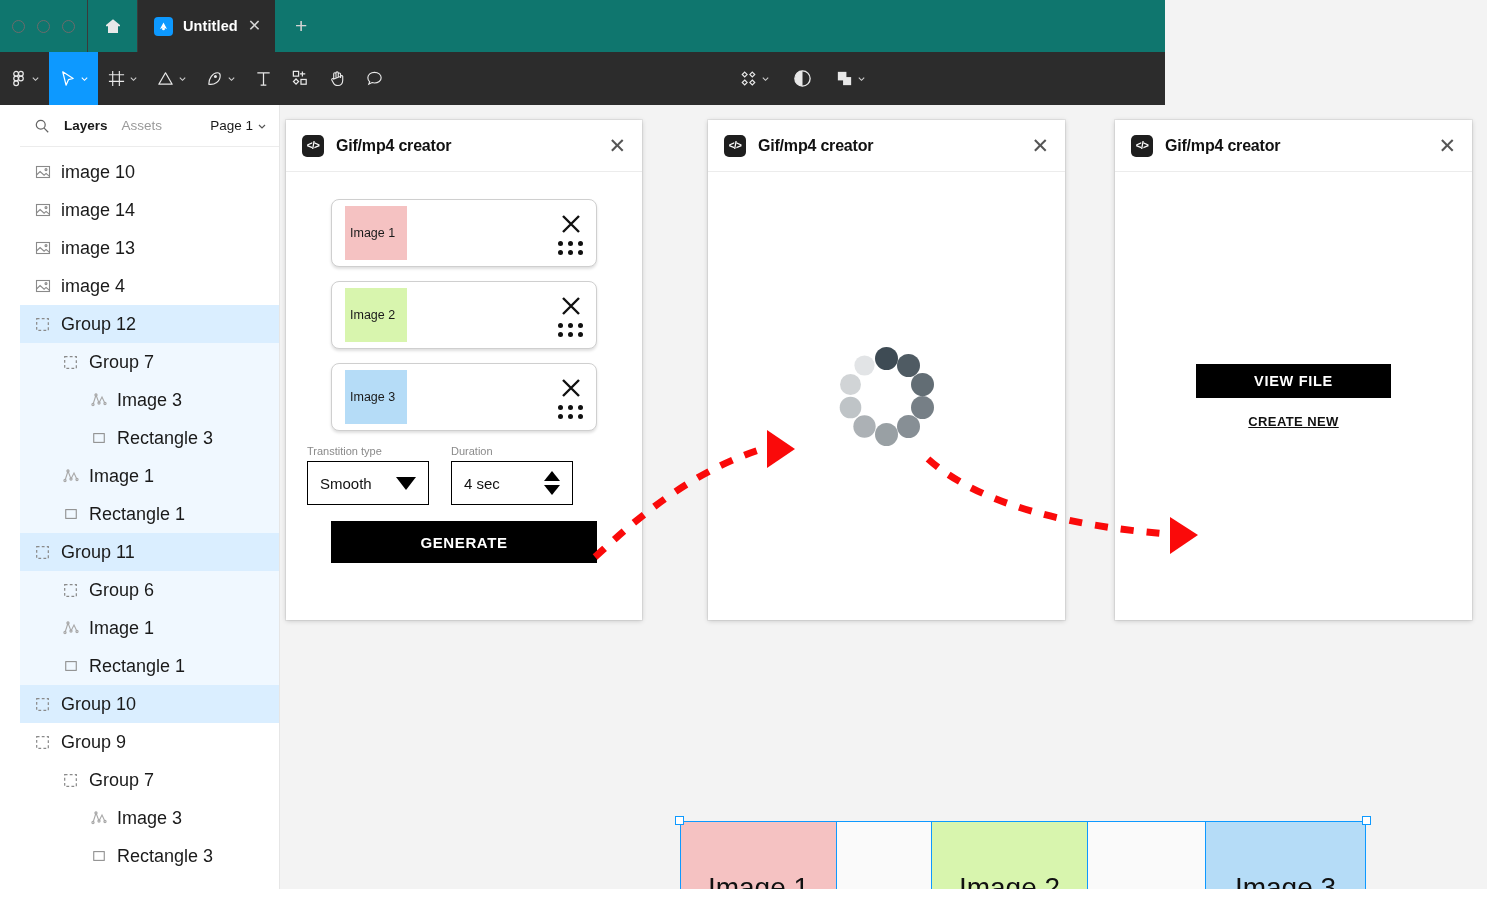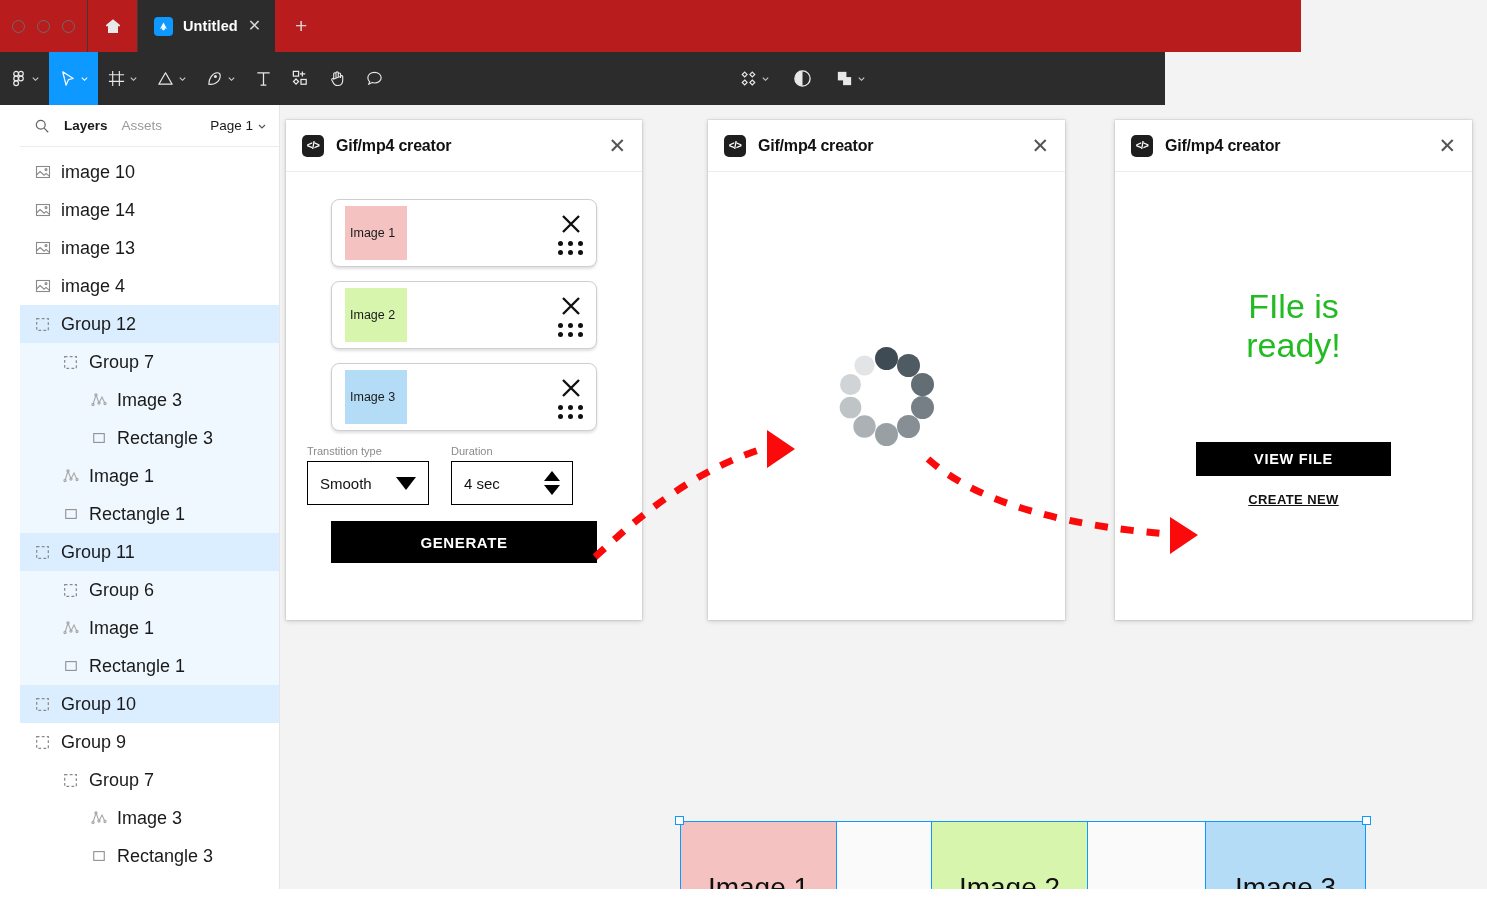--- a/index.html
+++ b/index.html
@@ -6,22 +6,22 @@
   html, body {
     width: 1487px; height: 917px;
     background: #ffffff;
     font-family: "Liberation Sans", sans-serif;
     overflow: hidden;
   }
   #root { position: relative; width: 1487px; height: 917px; background: #f3f3f3; }
 
   
   .titlebar {
-    position: absolute; left: 0; top: 0; width: 1301px; height: 52px;
-    background: #b91c1c; display: flex; align-items: stretch;
+    position: absolute; left: 0; top: 0; width: 1165px; height: 52px;
+    background: #0f766e; display: flex; align-items: stretch;
   }
   .traffic {
     width: 88px; display: flex; align-items: center; justify-content: space-evenly;
     border-right: 1px solid #3a3a3a;
   }
   .dot { width: 13px; height: 13px; border-radius: 50%; border: 1.4px solid #6b6b6b; }
   .home-btn {
     width: 50px; display: flex; align-items: center; justify-content: center;
     border-right: 1px solid #3a3a3a;
   }
@@ -614,22 +614,20 @@
       </div>
     </div>
 
     <div class="plugin" style="left:835px; top:15px; width:357px; height:500px;">
       <div class="plugin-head">
         <span class="plugin-icon">&lt;/&gt;</span>
         <span class="plugin-title">Gif/mp4 creator</span>
         <span class="plugin-close">✕</span>
       </div>
       <div class="plugin-body" style="padding-top:115px;">
-        <div class="ready-text">FIle is
-ready!</div>
         <div style="height:77px;"></div>
         <div class="view-btn">VIEW FILE</div>
         <div class="create-new">CREATE NEW</div>
       </div>
     </div>
 
     <svg class="arrows" width="1207" height="784">
       <g id="arrowA">
         <path d="M315 452 C 340 430, 400 370, 482 344" fill="none" stroke="#fa0a0a" stroke-width="7" stroke-dasharray="13 13" stroke-linecap="butt"></path>
         <path d="M487 325 L 515 344 L 487 363 Z" fill="#fa0a0a"></path>

